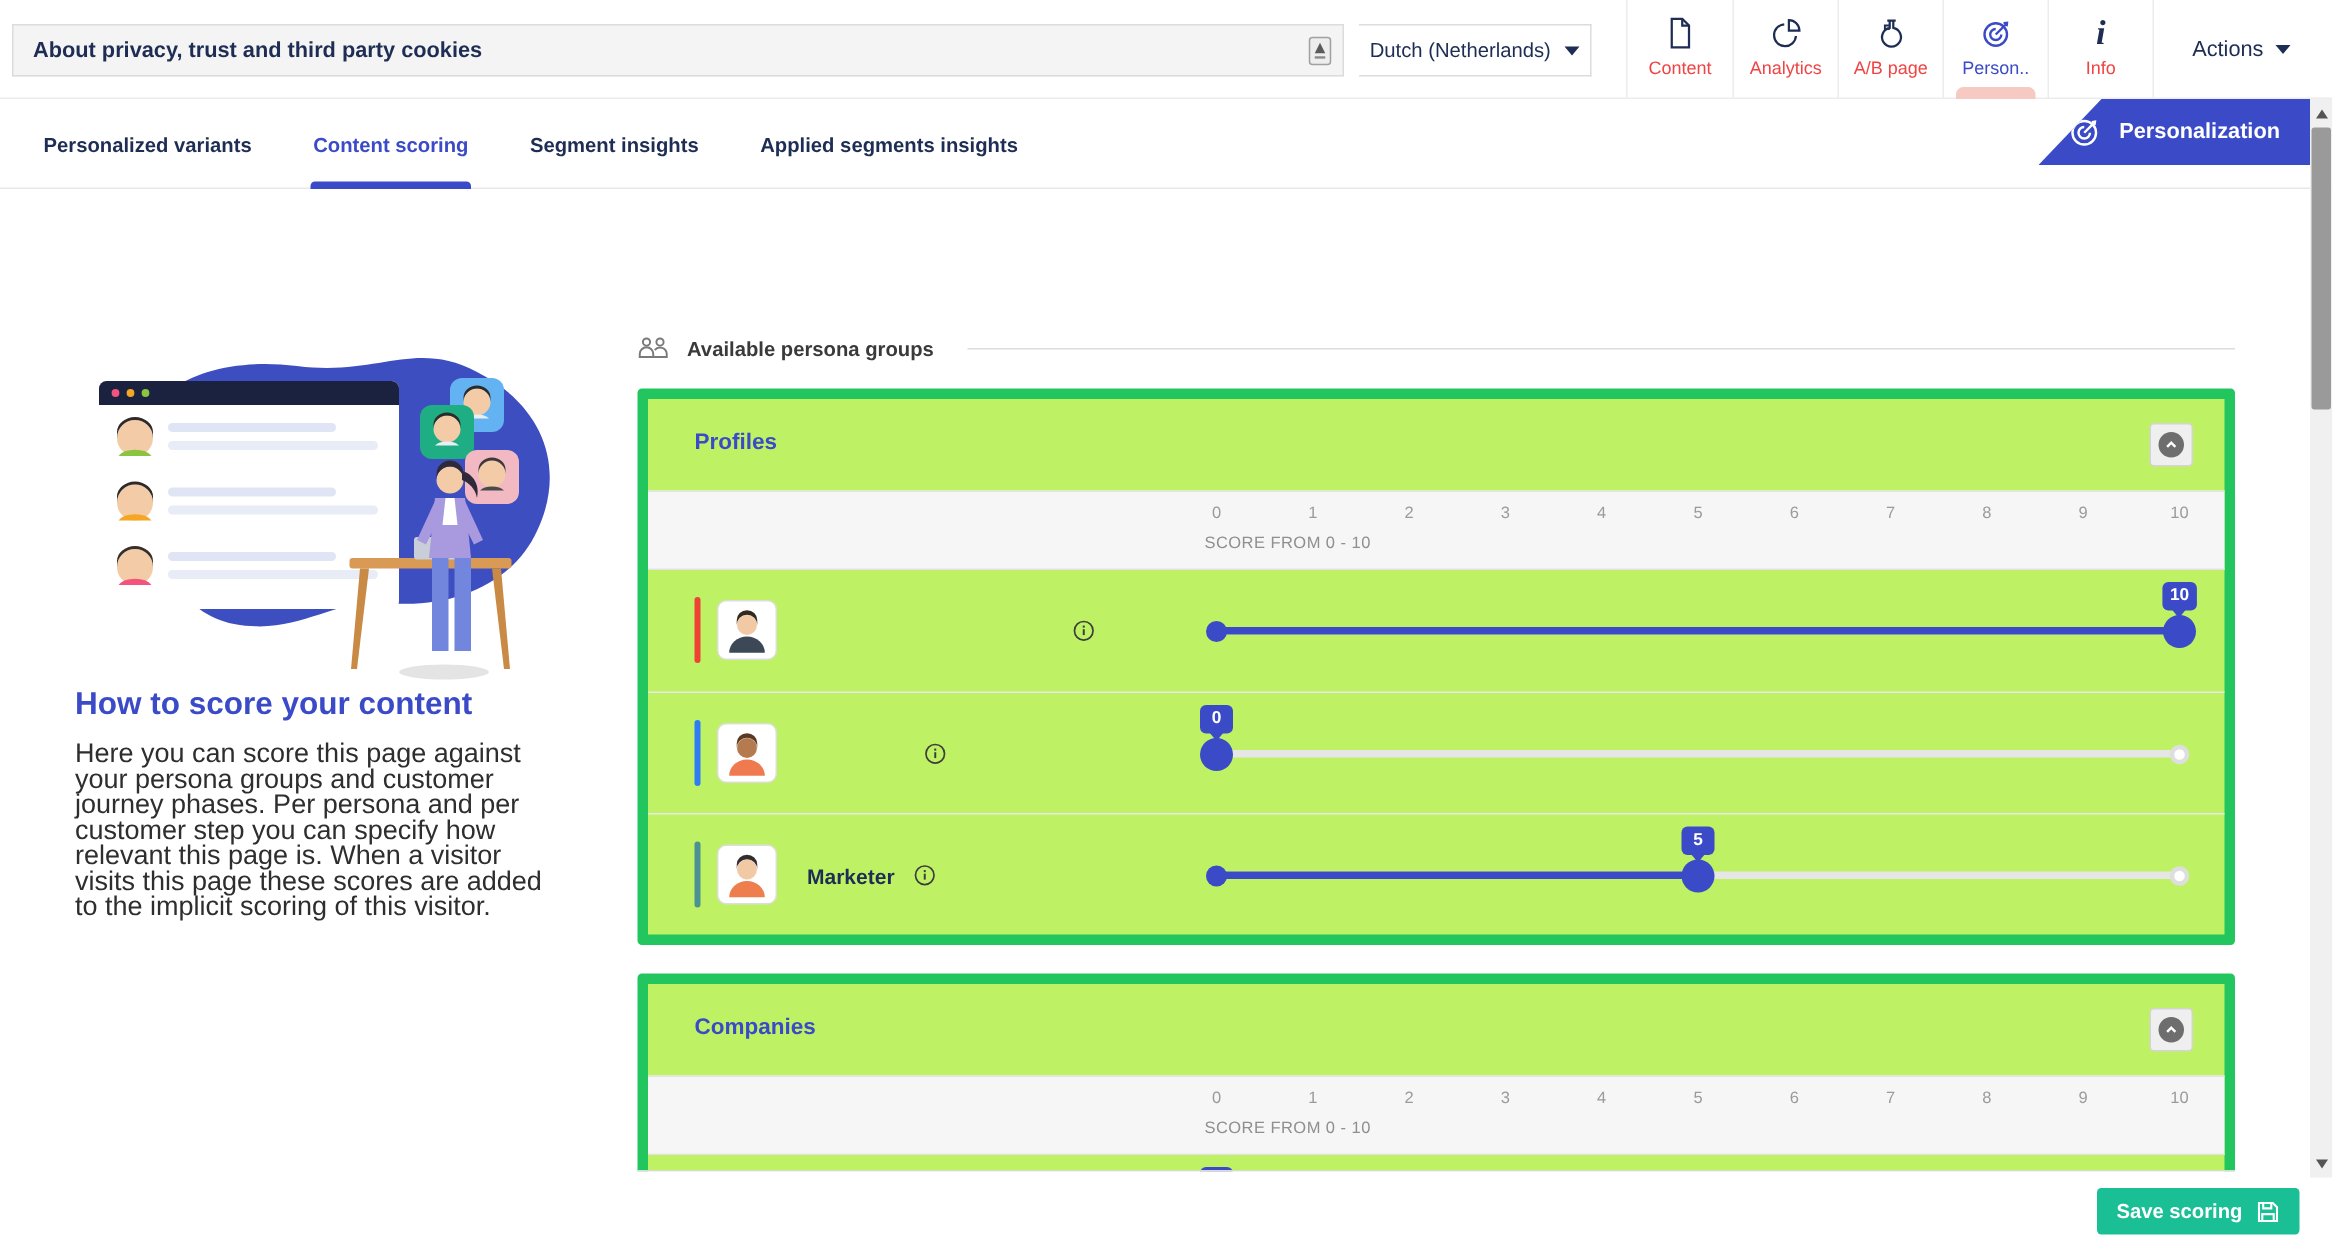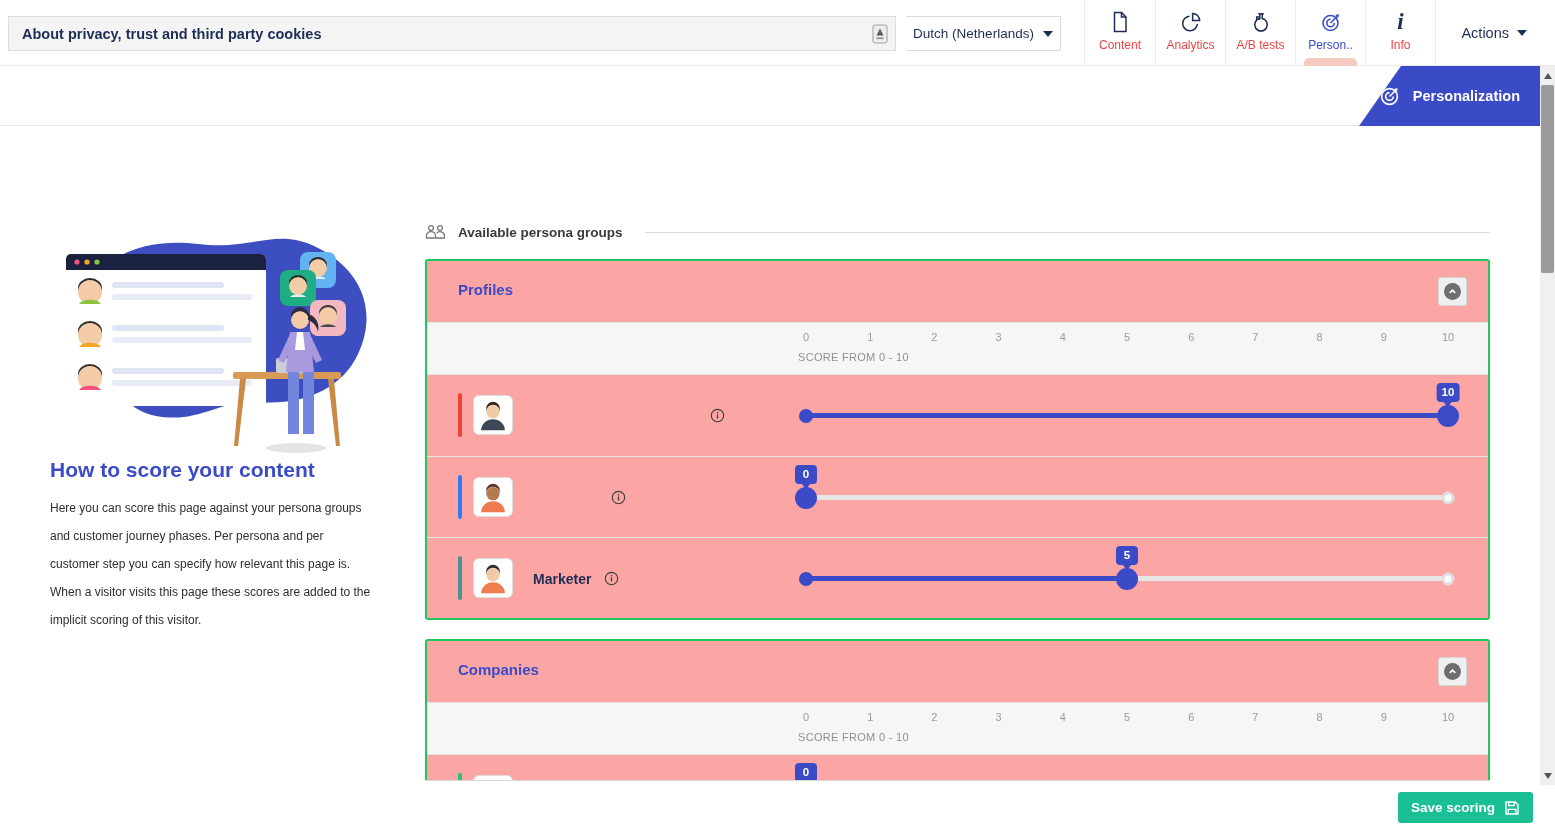--- a/index.html
+++ b/index.html
@@ -21,35 +21,35 @@
   .tb-item.active .active-pill { position:absolute; bottom:0; left:8px; right:8px; height:8px; background:#f6c9c2; border-radius:5px 5px 0 0; }
   .info-glyph { font-family:"Liberation Serif", serif; font-style:italic; font-weight:700; font-size:23px; line-height:24px; color:#1e2d54; }
   .actions { position:absolute; right:28px; top:0; height:66px; display:flex; align-items:center; gap:8px; font-size:14.5px; color:#1e2d54; cursor:pointer; }
 
   
   .tabbar { position:absolute; left:0; top:66px; width:1555px; height:60px; background:#fff; border-bottom:1px solid #e8e8e8; }
   .tabs { position:absolute; left:29px; top:0; height:60px; display:flex; gap:41px; }
   .tab { position:relative; height:60px; display:flex; align-items:center; font-size:13.5px; font-weight:700; color:#1e2d54; cursor:pointer; }
   .tab.active { color:#3b4bc8; }
   .tab.active::after { content:''; position:absolute; left:-2px; right:-2px; bottom:0; height:5px; background:#3b4bc8; border-radius:3px 3px 0 0; }
-  .corner-badge { position:absolute; right:15px; top:0; width:181px; height:60px; background:#3b4bc8; clip-path:polygon(42px 0, 100% 0, 100% 100%, 0 100%); display:flex; align-items:center; justify-content:flex-end; gap:12px; padding-right:20px; color:#fff; font-size:14.5px; font-weight:700; }
+  .corner-badge { position:absolute; right:15px; top:0; width:181px; height:44px; background:#3b4bc8; clip-path:polygon(42px 0, 100% 0, 100% 100%, 0 100%); display:flex; align-items:center; justify-content:flex-end; gap:12px; padding-right:20px; color:#fff; font-size:14.5px; font-weight:700; }
 
   
   .main { position:absolute; left:0; top:126px; width:1540px; height:655px; background:#fff; overflow:hidden; }
 
   .illustration { position:absolute; left:48px; top:82px; width:335px; height:250px; }
   .intro-heading { position:absolute; left:50px; top:332px; font-size:21px; font-weight:700; color:#3b4bc8; }
-  .intro-body { position:absolute; left:50px; top:368px; width:322px; font-size:12px; line-height:28px; color:#2e2e2e; }
+  .intro-body { position:absolute; left:50px; top:368px; width:322px; font-size:18px; line-height:17px; color:#2e2e2e; }
 
   .scoring { position:absolute; left:425px; top:96px; width:1065px; }
   .section-head { display:flex; align-items:center; gap:12px; height:20px; margin-bottom:17px; padding-left:0; }
   .section-title { font-size:13.5px; font-weight:700; color:#3a3a3a; }
   .section-rule { flex:1; height:1px; background:#dcdcdc; margin-left:10px; }
 
-  .group-card { width:1065px; background:#fca5a5; border:2px solid #22c55e; border-radius:3px; margin-bottom:19px; }
+  .group-card { width:1065px; background:#bef264; border:7px solid #22c55e; border-radius:3px; margin-bottom:19px; }
   .group-header { position:relative; height:61px; }
   .group-title { position:absolute; left:31px; top:20px; font-size:15px; font-weight:700; color:#3b4bc8; }
   .collapse-btn { position:absolute; right:21px; top:16px; width:29px; height:29px; background:#efefef; border:1px solid #d4d4d4; border-radius:3px; cursor:pointer; display:flex; align-items:center; justify-content:center; }
   .collapse-circle { width:17px; height:17px; border-radius:50%; background:#6e6e6e; display:flex; align-items:center; justify-content:center; }
   .scale-row { position:relative; height:53px; background:#f6f6f6; border-top:1px solid #e3e3e3; border-bottom:1px solid #e3e3e3; }
   .scale-inner { position:absolute; left:371px; top:0; width:658px; height:53px; }
   .scale-ticks { position:absolute; left:0; top:8px; width:658px; height:14px; }
   .tick { position:absolute; transform:translateX(-50%); font-size:11px; color:#9b9b9b; }
   .scale-label { position:absolute; left:0; top:28px; font-size:11px; letter-spacing:0.3px; color:#8f8f8f; }
 
@@ -121,21 +121,21 @@
         <span class="tb-label">Analytics</span>
       </div>
       <div class="tb-item">
         <span class="tb-ico">
           <svg width="24" height="24" viewBox="0 0 24 24" fill="none" stroke="#1e2d54" stroke-width="1.5">
             <path d="M10.8 4 v4.6 a6.3 6.3 0 1 0 2.4 0 V4"></path>
             <path d="M9.2 3.8 h5.6"></path>
             <path d="M10.8 7 h-3.2 v2.4 h3.2" stroke-width="1.3"></path>
           </svg>
         </span>
-        <span class="tb-label">A/B tests</span>
+        <span class="tb-label">A/B page</span>
       </div>
       <div class="tb-item active">
         <span class="tb-ico">
           <svg width="24" height="24" viewBox="0 0 24 24" fill="none" stroke="#3b4bc8" stroke-width="1.6">
             <circle cx="11.5" cy="13" r="7.5"></circle>
             <path d="M11.5 9.3 a3.7 3.7 0 1 0 3.7 3.7"></path>
             <path d="M11.5 13 L18.5 6"></path>
             <path d="M16.7 5.4 l2.4 -0.3 l-0.3 2.4" stroke-width="1.4"></path>
           </svg>
         </span>
@@ -150,20 +150,26 @@
       </div>
     </div>
 
     <div class="actions">
       <span>Actions</span>
       <span class="caret-down"></span>
     </div>
   </div>
 
   <div class="tabbar">
+    <div class="tabs">
+      <div class="tab">Personalized variants</div>
+      <div class="tab active">Content scoring</div>
+      <div class="tab">Segment insights</div>
+      <div class="tab">Applied segments insights</div>
+    </div>
     <div class="corner-badge">
       <span style="display:flex;">
         <svg width="23" height="23" viewBox="0 0 24 24" fill="none" stroke="#ffffff" stroke-width="1.7">
           <circle cx="12" cy="12" r="8.2"></circle>
           <path d="M12 8 a4 4 0 1 0 4 4"></path>
           <path d="M12 12 L19 5"></path>
           <path d="M17.3 4.5 l2.3 -0.3 l-0.3 2.3" stroke-width="1.4"></path>
         </svg>
       </span>
       <span>Personalization</span>

